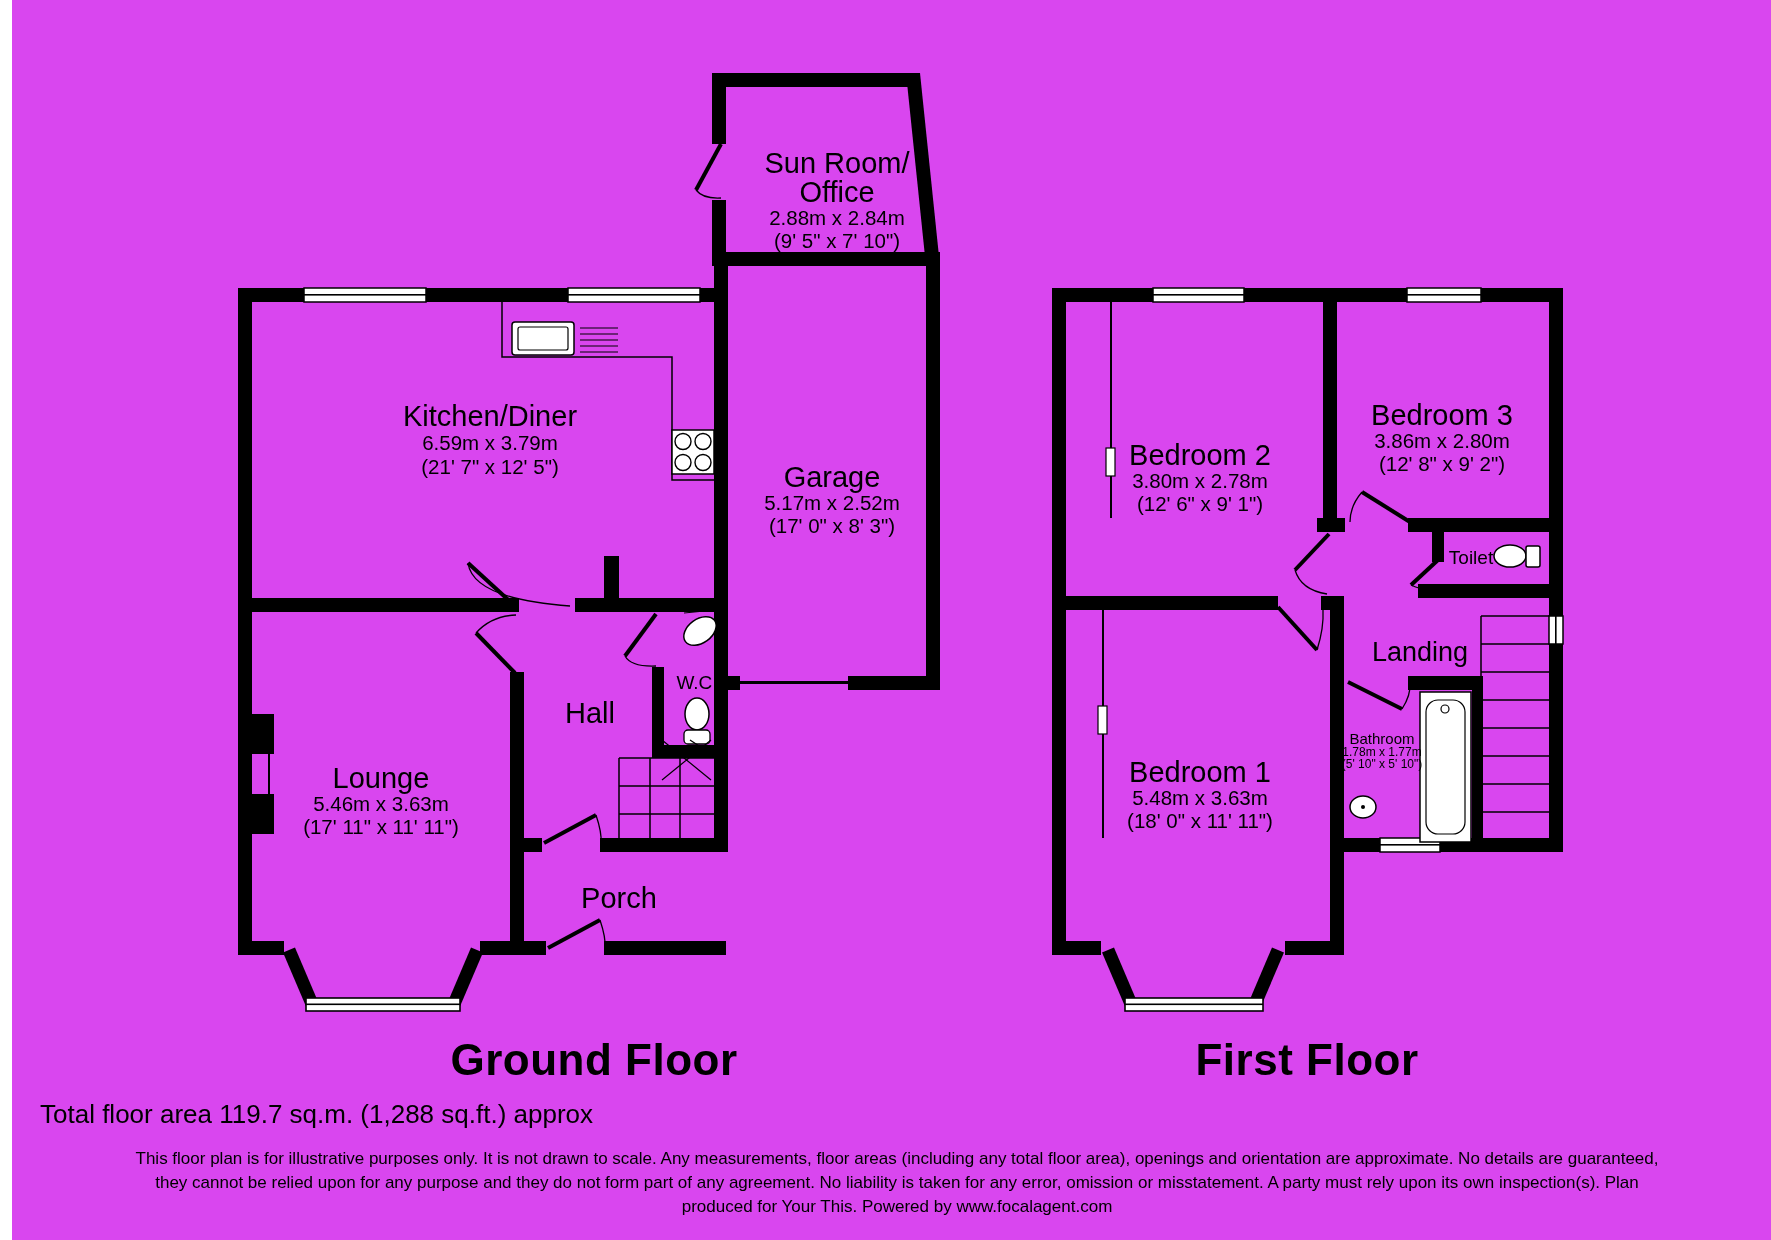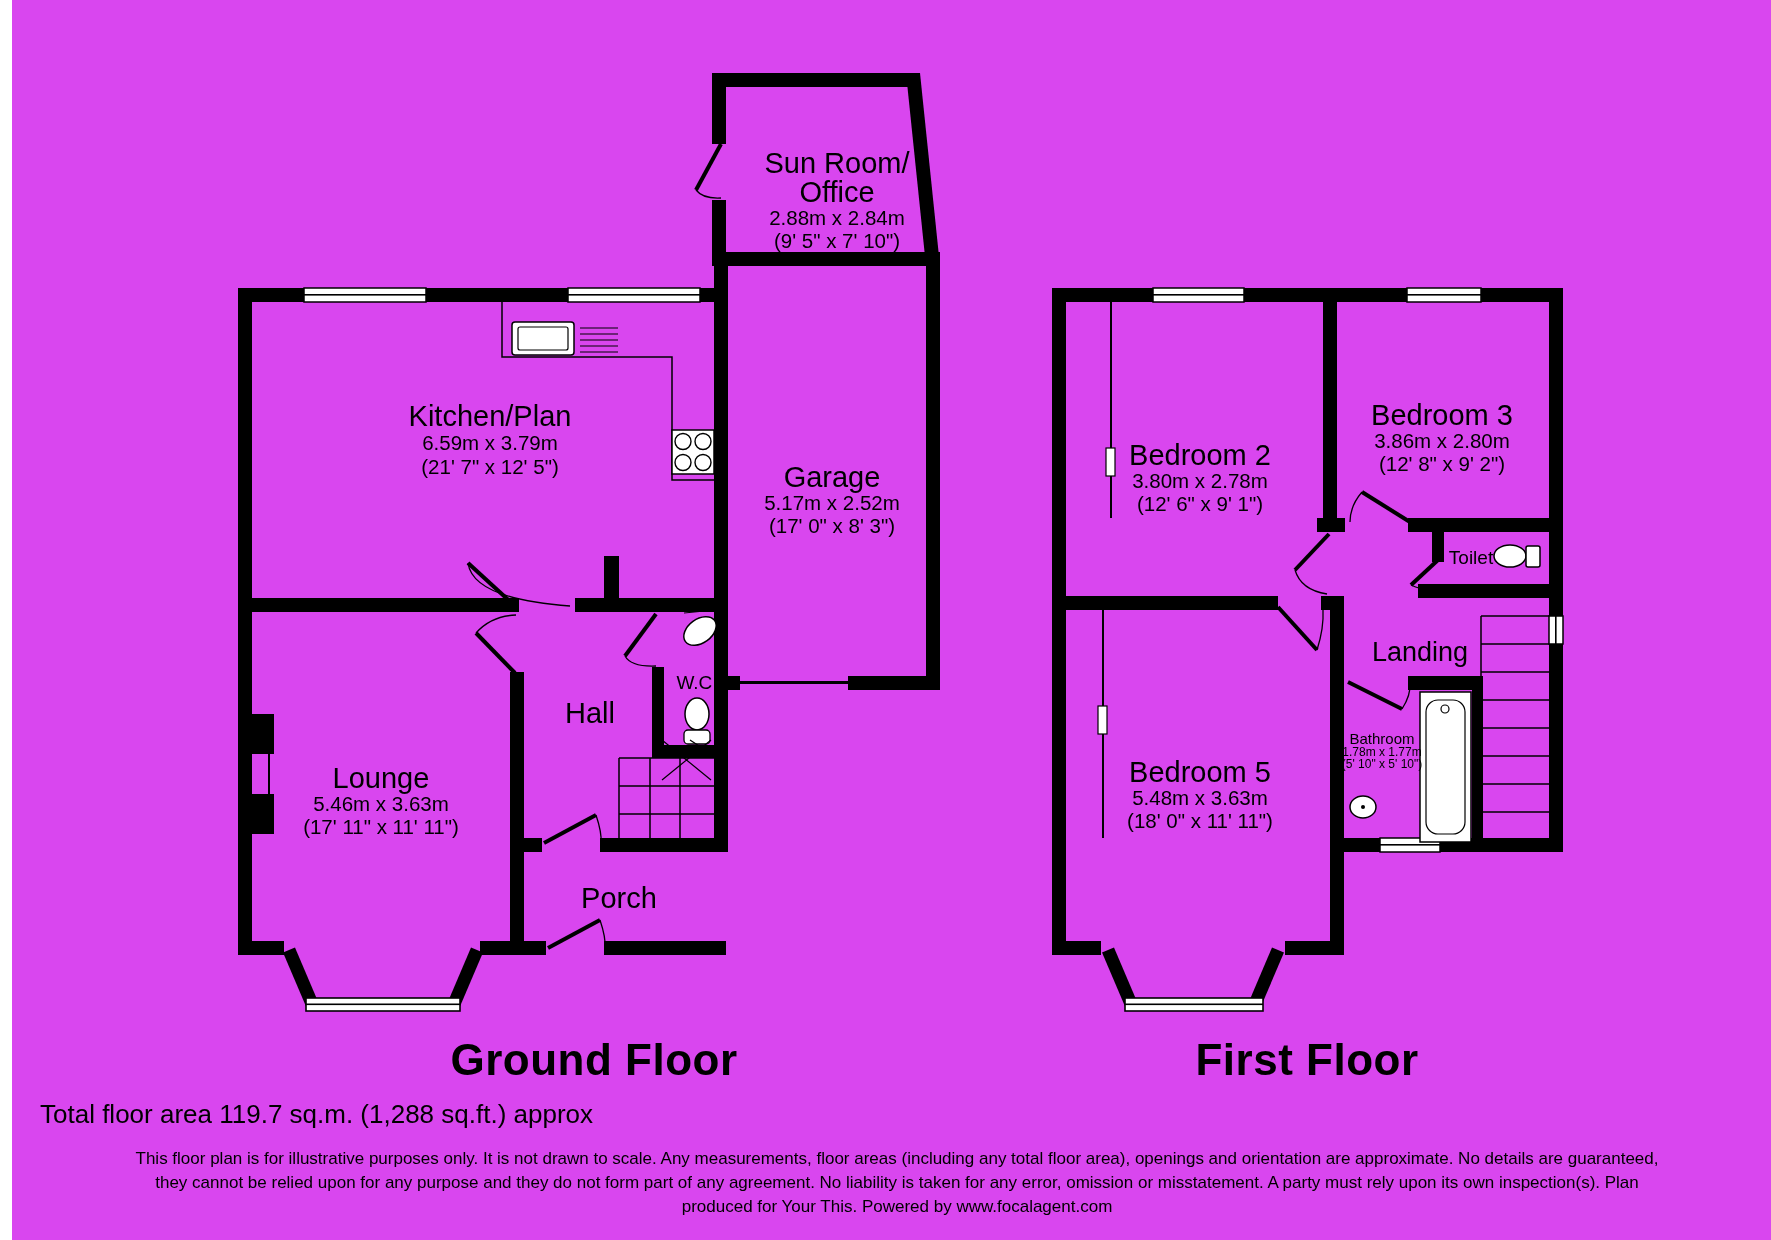--- a/index.html
+++ b/index.html
@@ -219,21 +219,21 @@
       <path d="M1469,616 H1537 M1469,644 H1537 M1469,672 H1537 M1469,700 H1537 M1469,728 H1537 M1469,756 H1537 M1469,784 H1537 M1469,812 H1537"></path>
     </g>
   </g>
 </svg>
 
 <div class="lbl name" style="left:825px;top:163px">Sun Room/</div>
 <div class="lbl name" style="left:825px;top:192px">Office</div>
 <div class="lbl dims" style="left:825px;top:218px">2.88m x 2.84m</div>
 <div class="lbl dims" style="left:825px;top:241px">(9' 5" x 7' 10")</div>
 
-<div class="lbl name" style="left:478px;top:416px">Kitchen/Plan</div>
+<div class="lbl name" style="left:478px;top:416px">Kitchen/Diner</div>
 <div class="lbl dims" style="left:478px;top:443px">6.59m x 3.79m</div>
 <div class="lbl dims" style="left:478px;top:467px">(21' 7" x 12' 5")</div>
 
 <div class="lbl name" style="left:820px;top:477px">Garage</div>
 <div class="lbl dims" style="left:820px;top:503px">5.17m x 2.52m</div>
 <div class="lbl dims" style="left:820px;top:526px">(17' 0" x 8' 3")</div>
 
 <div class="lbl name" style="left:369px;top:778px">Lounge</div>
 <div class="lbl dims" style="left:369px;top:804px">5.46m x 3.63m</div>
 <div class="lbl dims" style="left:369px;top:827px">(17' 11" x 11' 11")</div>
@@ -248,21 +248,21 @@
 <div class="lbl dims" style="left:1188px;top:481px">3.80m x 2.78m</div>
 <div class="lbl dims" style="left:1188px;top:504px">(12' 6" x 9' 1")</div>
 
 <div class="lbl name" style="left:1430px;top:415px">Bedroom 3</div>
 <div class="lbl dims" style="left:1430px;top:441px">3.86m x 2.80m</div>
 <div class="lbl dims" style="left:1430px;top:464px">(12' 8" x 9' 2")</div>
 
 <div class="lbl small" style="left:1459px;top:557px">Toilet</div>
 <div class="lbl mid" style="left:1408px;top:652px">Landing</div>
 
-<div class="lbl name" style="left:1188px;top:772px">Bedroom 5</div>
+<div class="lbl name" style="left:1188px;top:772px">Bedroom 1</div>
 <div class="lbl dims" style="left:1188px;top:798px">5.48m x 3.63m</div>
 <div class="lbl dims" style="left:1188px;top:821px">(18' 0" x 11' 11")</div>
 
 <div class="lbl tiny-name" style="left:1370px;top:738px">Bathroom</div>
 <div class="lbl tiny-dims" style="left:1370px;top:752px">1.78m x 1.77m</div>
 <div class="lbl tiny-dims" style="left:1370px;top:764px">(5' 10" x 5' 10")</div>
 
 <div class="lbl floor-title" style="left:1295px;top:1060px">First Floor</div>
 
 <div class="total-area">Total floor area 119.7 sq.m. (1,288 sq.ft.) approx</div>

